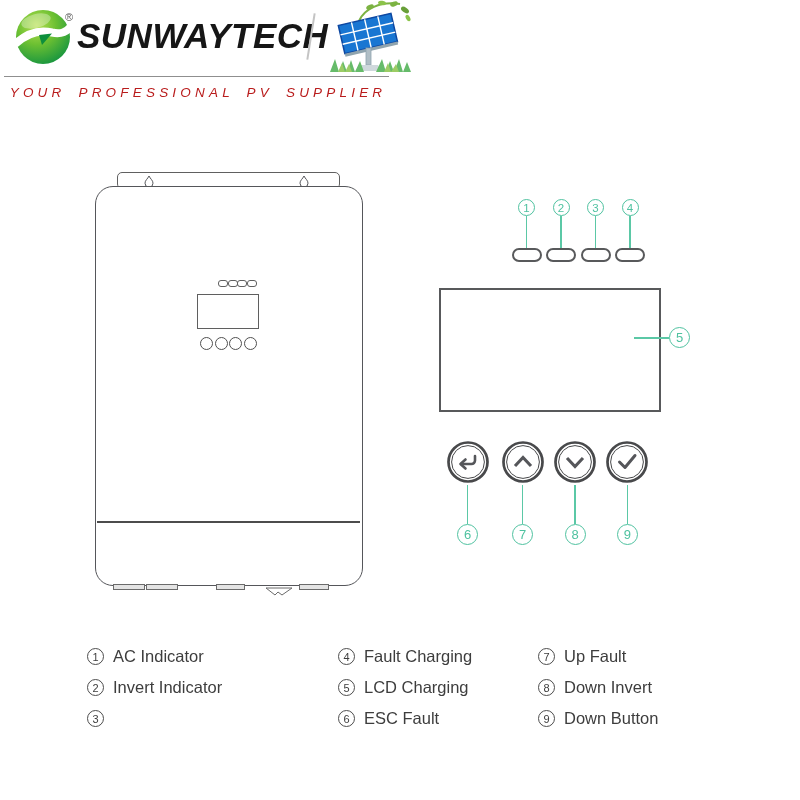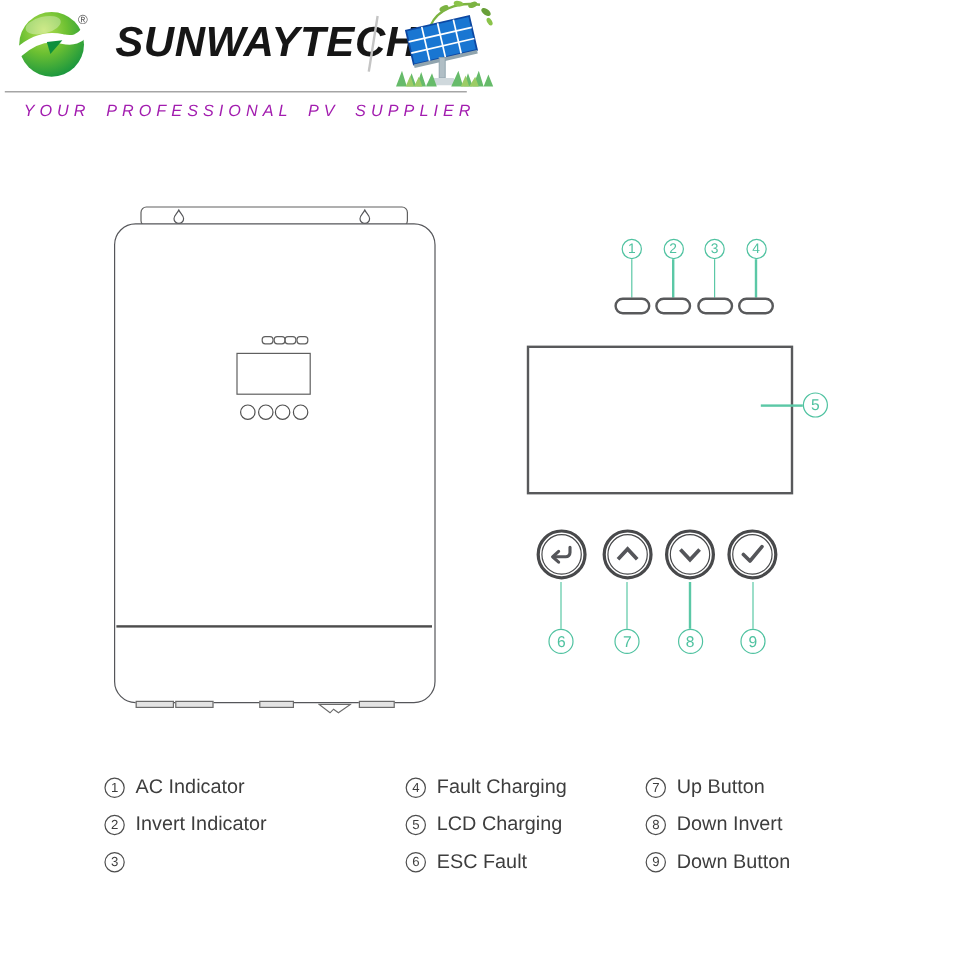--- a/index.html
+++ b/index.html
@@ -1,28 +1,28 @@
 <!DOCTYPE html>
 <html><head>
 <meta charset="utf-8">
 <style>
   html,body{margin:0;padding:0;background:#fff;}
   .canvas{position:relative;width:800px;height:800px;background:#fff;overflow:hidden;
           font-family:"Liberation Sans",sans-serif;}
   .abs{position:absolute;}
 
   
-  .brand-word{position:absolute;left:96px;top:16px;font-size:35px;font-weight:800;
+  .brand-word{position:absolute;left:77px;top:16px;font-size:35px;font-weight:800;
               font-style:italic;color:#161616;letter-spacing:.5px;white-space:nowrap;}
   .reg-mark{position:absolute;left:65px;top:11px;font-size:11px;color:#5a5a5a;}
   .header-divider{position:absolute;left:310px;top:13px;width:2px;height:47px;
                   background:#c4c4c4;transform:rotate(9deg);}
   .header-rule{position:absolute;left:4px;top:76px;width:385px;height:1.3px;background:#8f8f8f;}
   .tagline{position:absolute;left:0;top:85px;width:396px;text-align:center;font-size:13.5px;
-           font-style:italic;letter-spacing:4.2px;word-spacing:5px;color:#a21caf;white-space:nowrap;padding-left:10px;}
+           font-style:italic;letter-spacing:4.2px;word-spacing:5px;color:#b91c1c;white-space:nowrap;}
 
   
   .bracket{position:absolute;left:117px;top:172px;width:221px;height:15px;
            border:1.2px solid #606060;border-radius:5px;background:#fff;}
   .device-body{position:absolute;left:95px;top:186px;width:266px;height:398px;
                border:1.6px solid #55565a;border-radius:18px;background:#fff;}
   .led-oval{position:absolute;top:280px;width:8px;height:5px;border:1px solid #5f5f5f;border-radius:3px;}
   .small-lcd{position:absolute;left:197px;top:294px;width:60px;height:33px;border:1.2px solid #5f5f5f;}
   .dev-btn-circle{position:absolute;top:337px;width:11px;height:11px;border:1.3px solid #505050;border-radius:50%;}
   .device-split{position:absolute;left:97px;top:521px;width:263px;height:1.6px;background:#4c4c4c;}
@@ -225,21 +225,21 @@
     </div>
     <div class="legend-item">
       <span class="legend-num">6</span>
       <span class="legend-label">ESC Fault</span>
     </div>
   </div>
 
   <div class="legend-col" style="left:538px;">
     <div class="legend-item">
       <span class="legend-num">7</span>
-      <span class="legend-label">Up Button</span>
+      <span class="legend-label">Up Fault</span>
     </div>
     <div class="legend-item">
       <span class="legend-num">8</span>
       <span class="legend-label">Down Invert</span>
     </div>
     <div class="legend-item">
       <span class="legend-num">9</span>
       <span class="legend-label">Down Button</span>
     </div>
   </div>

